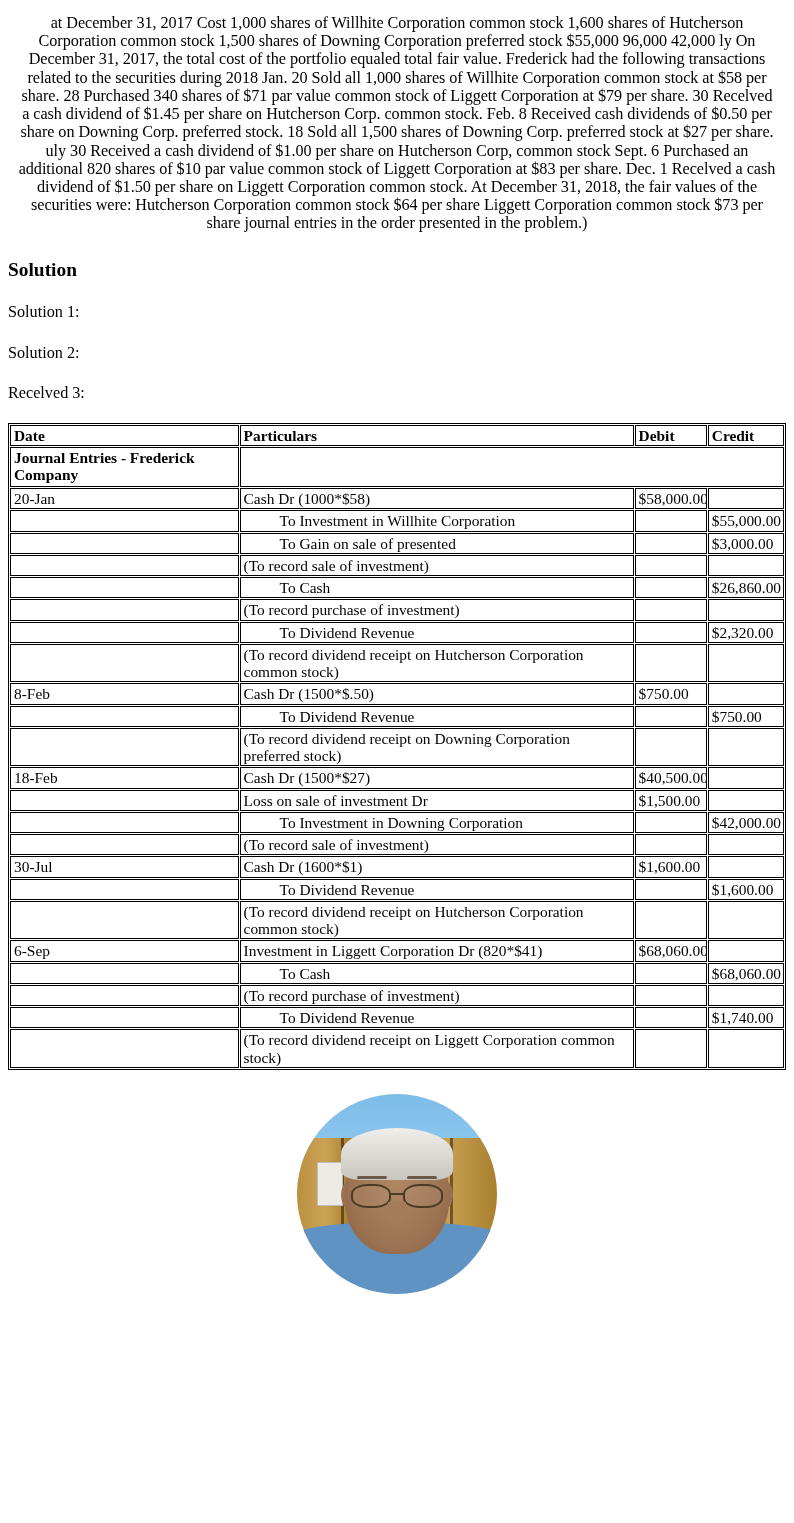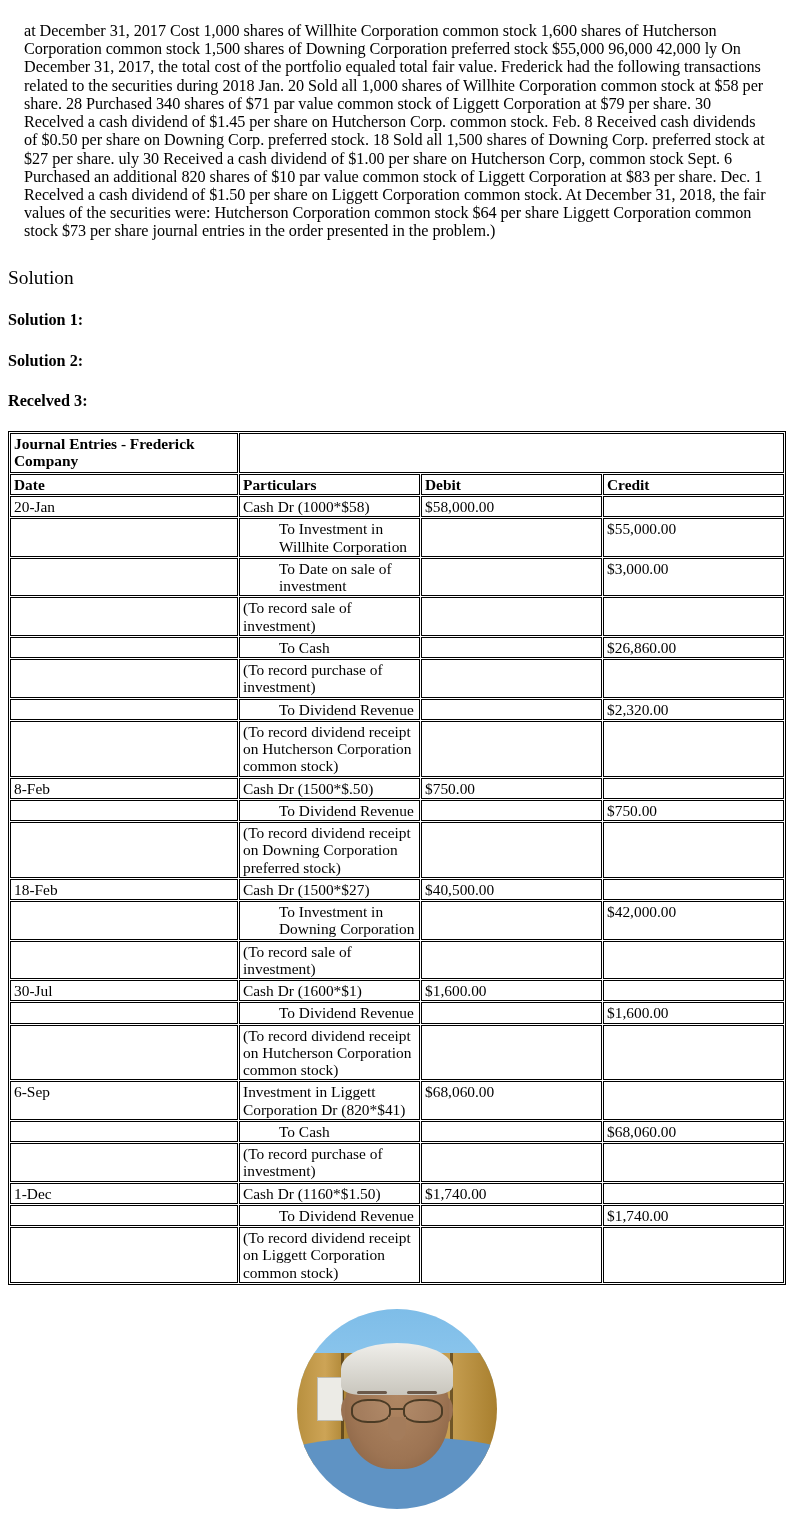--- a/index.html
+++ b/index.html
@@ -13,34 +13,34 @@
     font-family: "Liberation Serif", "DejaVu Serif", serif;
     color: #000000;
   }
   .page {
     width: 794px;
     padding: 0 8px;
   }
   .problem-text {
     font-size: 16.2px;
     line-height: 1.125;
-    text-align: left;
-    margin: 16px;
+    text-align: center;
+    margin: 8px;
     padding-top: 6px;
     letter-spacing: -0.05px;
   }
   h2.solution-heading {
     font-size: 19.4px;
-    font-weight: normal;
+    font-weight: bold;
     margin: 26px 0 0 0;
     line-height: 1.15;
   }
   h3.solution-sub {
     font-size: 16.2px;
-    font-weight: bold;
+    font-weight: normal;
     margin: 22px 0 0 0;
     line-height: 1.15;
   }
   .table-wrap {
     margin-top: 20px;
   }
   table.journal {
     border-collapse: separate;
     border-spacing: 1px;
     width: 778px;
@@ -159,47 +159,47 @@
   <h3 class="solution-sub">Solution 1:</h3>
 
   <h3 class="solution-sub">Solution 2:</h3>
 
   <h3 class="solution-sub">Recelved 3:</h3>
 
   <div class="table-wrap">
     <table class="journal">
       <tbody id="journal-body">
         <tr>
-          <td class="c-date title-cell">Journal Entries - Frederick Company</td>
-          <td class="blank-span" colspan="3"></td>
-        </tr>
-        <tr>
           <td class="c-date hdr">Date</td>
           <td class="c-part hdr">Particulars</td>
           <td class="c-debit hdr">Debit</td>
           <td class="c-credit hdr">Credit</td>
         </tr>
+        <tr>
+          <td class="c-date title-cell">Journal Entries - Frederick Company</td>
+          <td class="blank-span" colspan="3"></td>
+        </tr>
       <tr>
             <td class="c-date">20-Jan</td>
             <td class="c-part">Cash Dr (1000*$58)</td>
             <td class="c-debit">$58,000.00</td>
             <td class="c-credit"></td>
           </tr>
           <tr>
             <td class="c-date"></td>
             <td class="c-part">
               <span class="indent">To Investment in Willhite Corporation</span>
             </td>
             <td class="c-debit"></td>
             <td class="c-credit">$55,000.00</td>
           </tr>
           <tr>
             <td class="c-date"></td>
             <td class="c-part">
-              <span class="indent">To Date on sale of investment</span>
+              <span class="indent">To Gain on sale of presented</span>
             </td>
             <td class="c-debit"></td>
             <td class="c-credit">$3,000.00</td>
           </tr>
           <tr>
             <td class="c-date"></td>
             <td class="c-part">(To record sale of investment)</td>
             <td class="c-debit"></td>
             <td class="c-credit"></td>
           </tr>
@@ -252,20 +252,26 @@
             <td class="c-credit"></td>
           </tr>
           <tr>
             <td class="c-date">18-Feb</td>
             <td class="c-part">Cash Dr (1500*$27)</td>
             <td class="c-debit">$40,500.00</td>
             <td class="c-credit"></td>
           </tr>
           <tr>
             <td class="c-date"></td>
+            <td class="c-part">Loss on sale of investment Dr</td>
+            <td class="c-debit">$1,500.00</td>
+            <td class="c-credit"></td>
+          </tr>
+          <tr>
+            <td class="c-date"></td>
             <td class="c-part">
               <span class="indent">To Investment in Downing Corporation</span>
             </td>
             <td class="c-debit"></td>
             <td class="c-credit">$42,000.00</td>
           </tr>
           <tr>
             <td class="c-date"></td>
             <td class="c-part">(To record sale of investment)</td>
             <td class="c-debit"></td>
@@ -302,26 +308,20 @@
             <td class="c-part">
               <span class="indent">To Cash</span>
             </td>
             <td class="c-debit"></td>
             <td class="c-credit">$68,060.00</td>
           </tr>
           <tr>
             <td class="c-date"></td>
             <td class="c-part">(To record purchase of investment)</td>
             <td class="c-debit"></td>
-            <td class="c-credit"></td>
-          </tr>
-          <tr>
-            <td class="c-date">1-Dec</td>
-            <td class="c-part">Cash Dr (1160*$1.50)</td>
-            <td class="c-debit">$1,740.00</td>
             <td class="c-credit"></td>
           </tr>
           <tr>
             <td class="c-date"></td>
             <td class="c-part">
               <span class="indent">To Dividend Revenue</span>
             </td>
             <td class="c-debit"></td>
             <td class="c-credit">$1,740.00</td>
           </tr>

